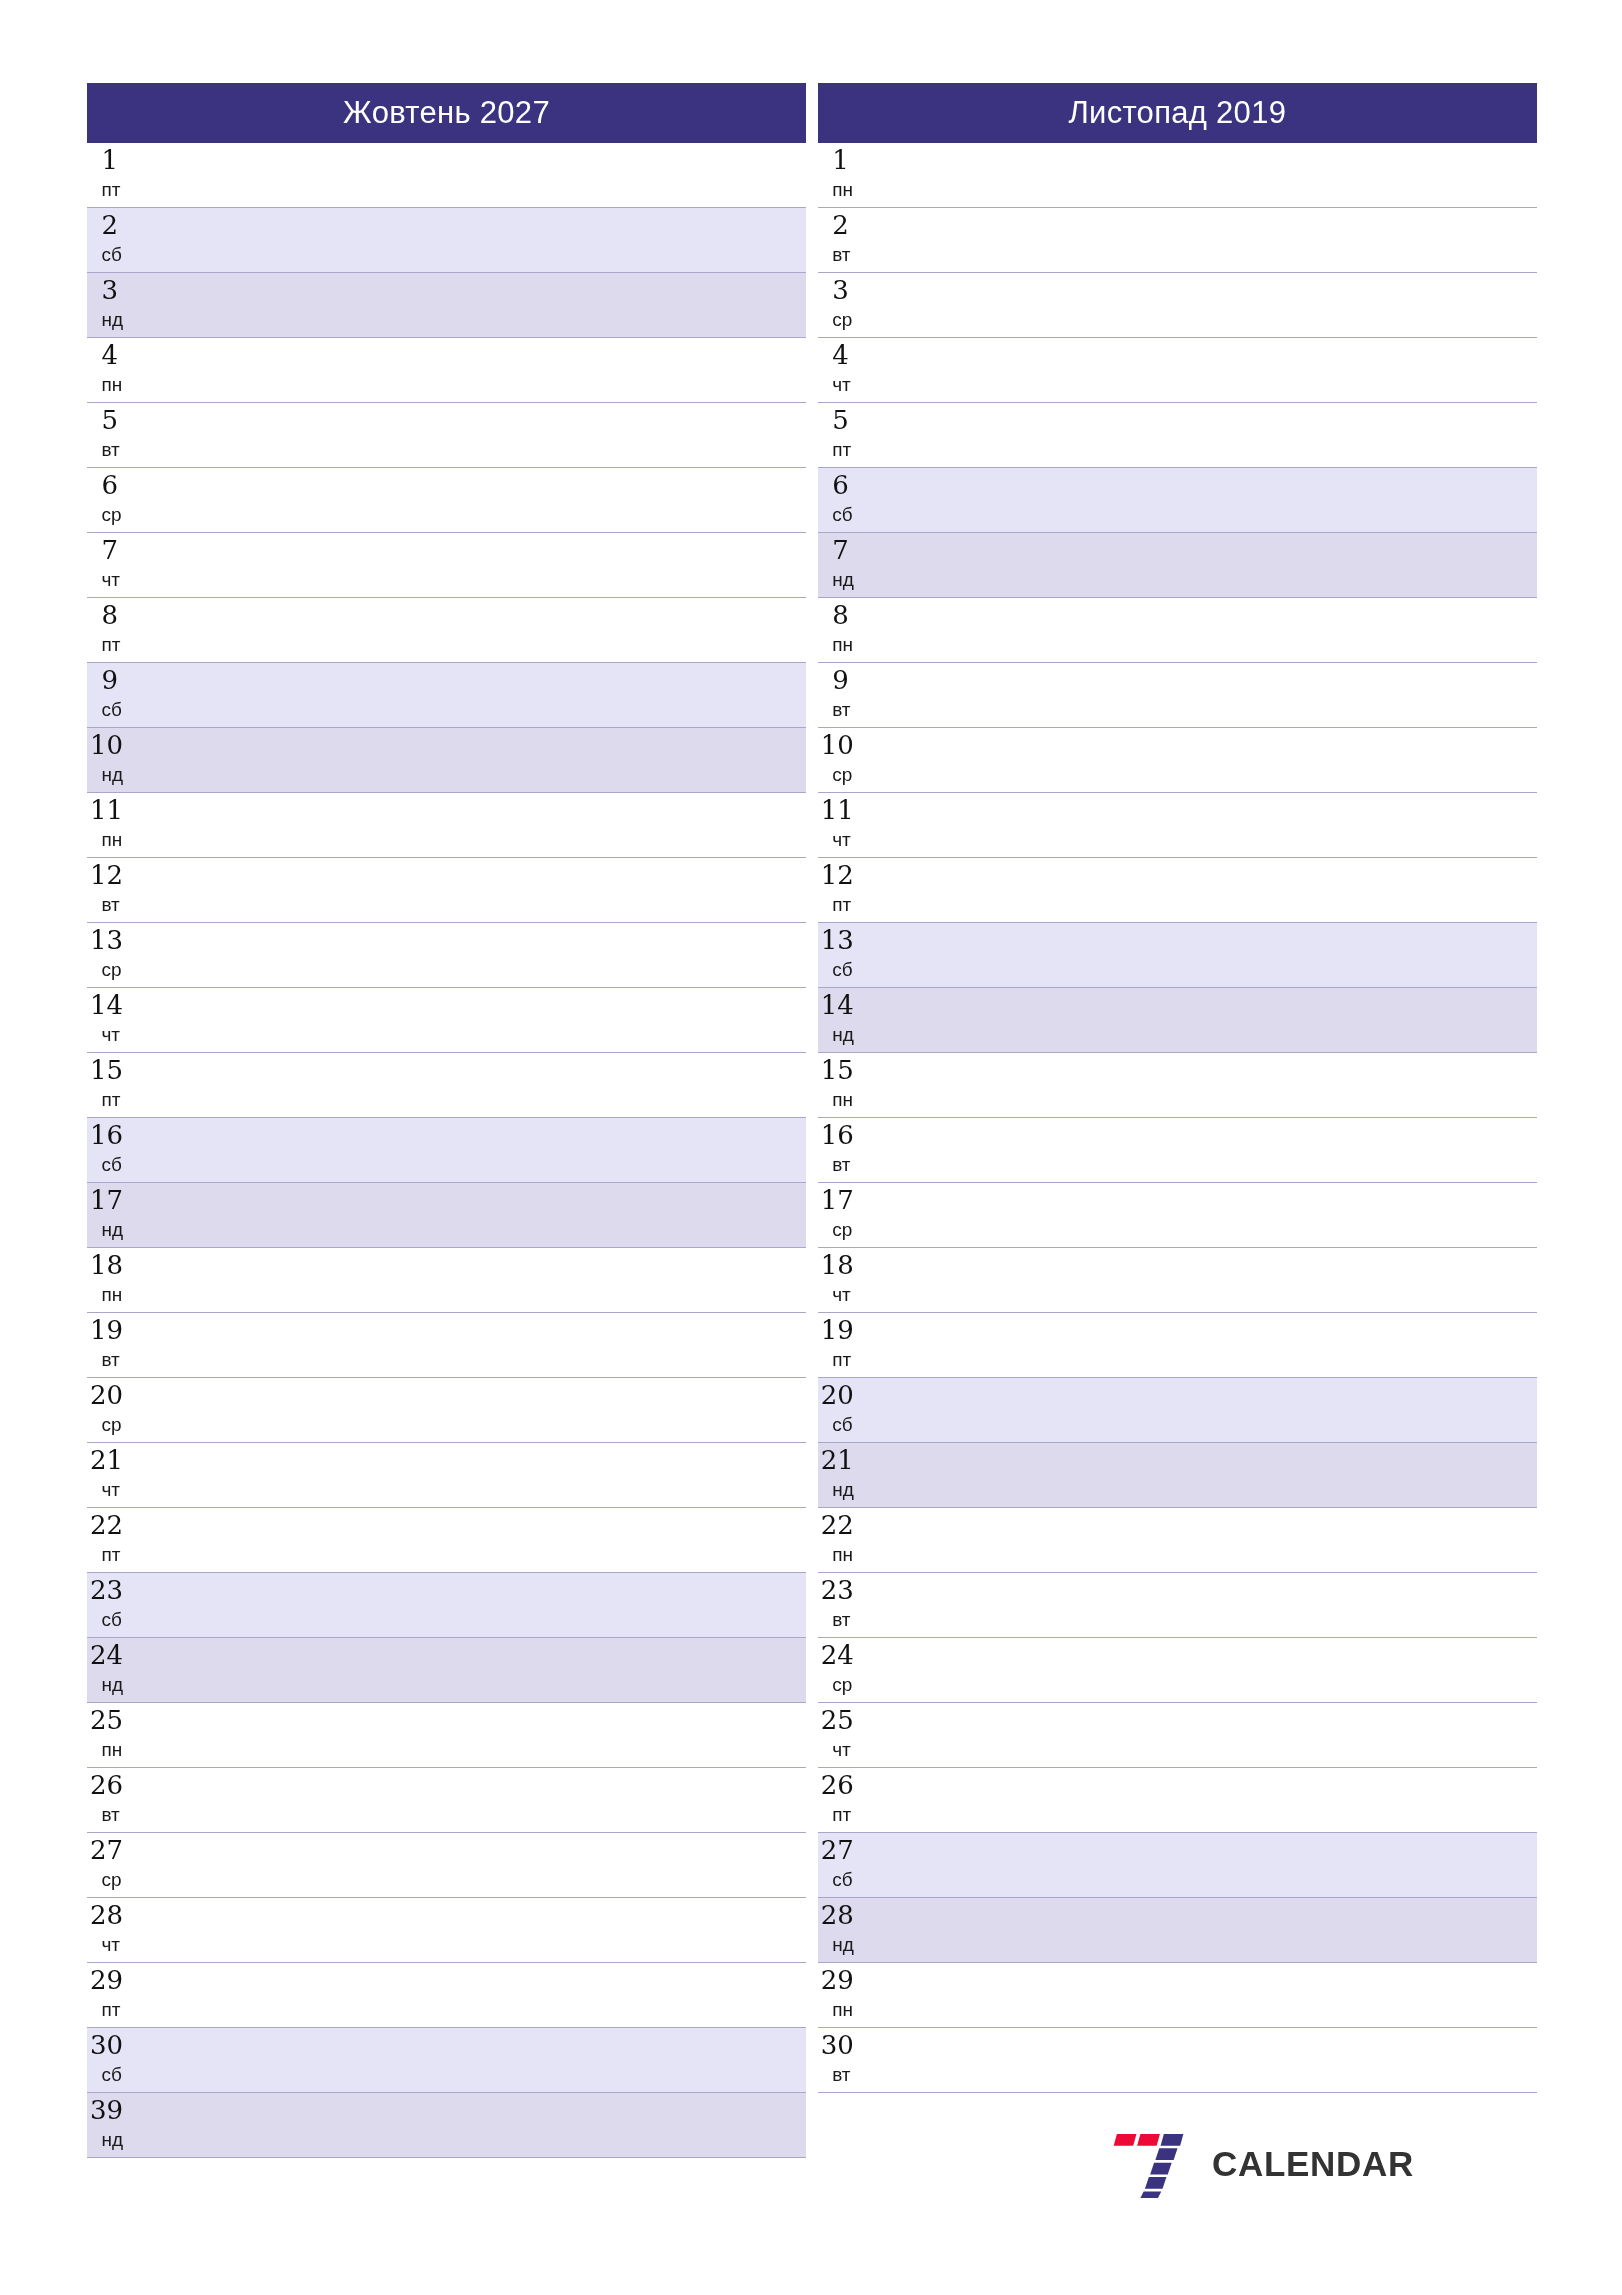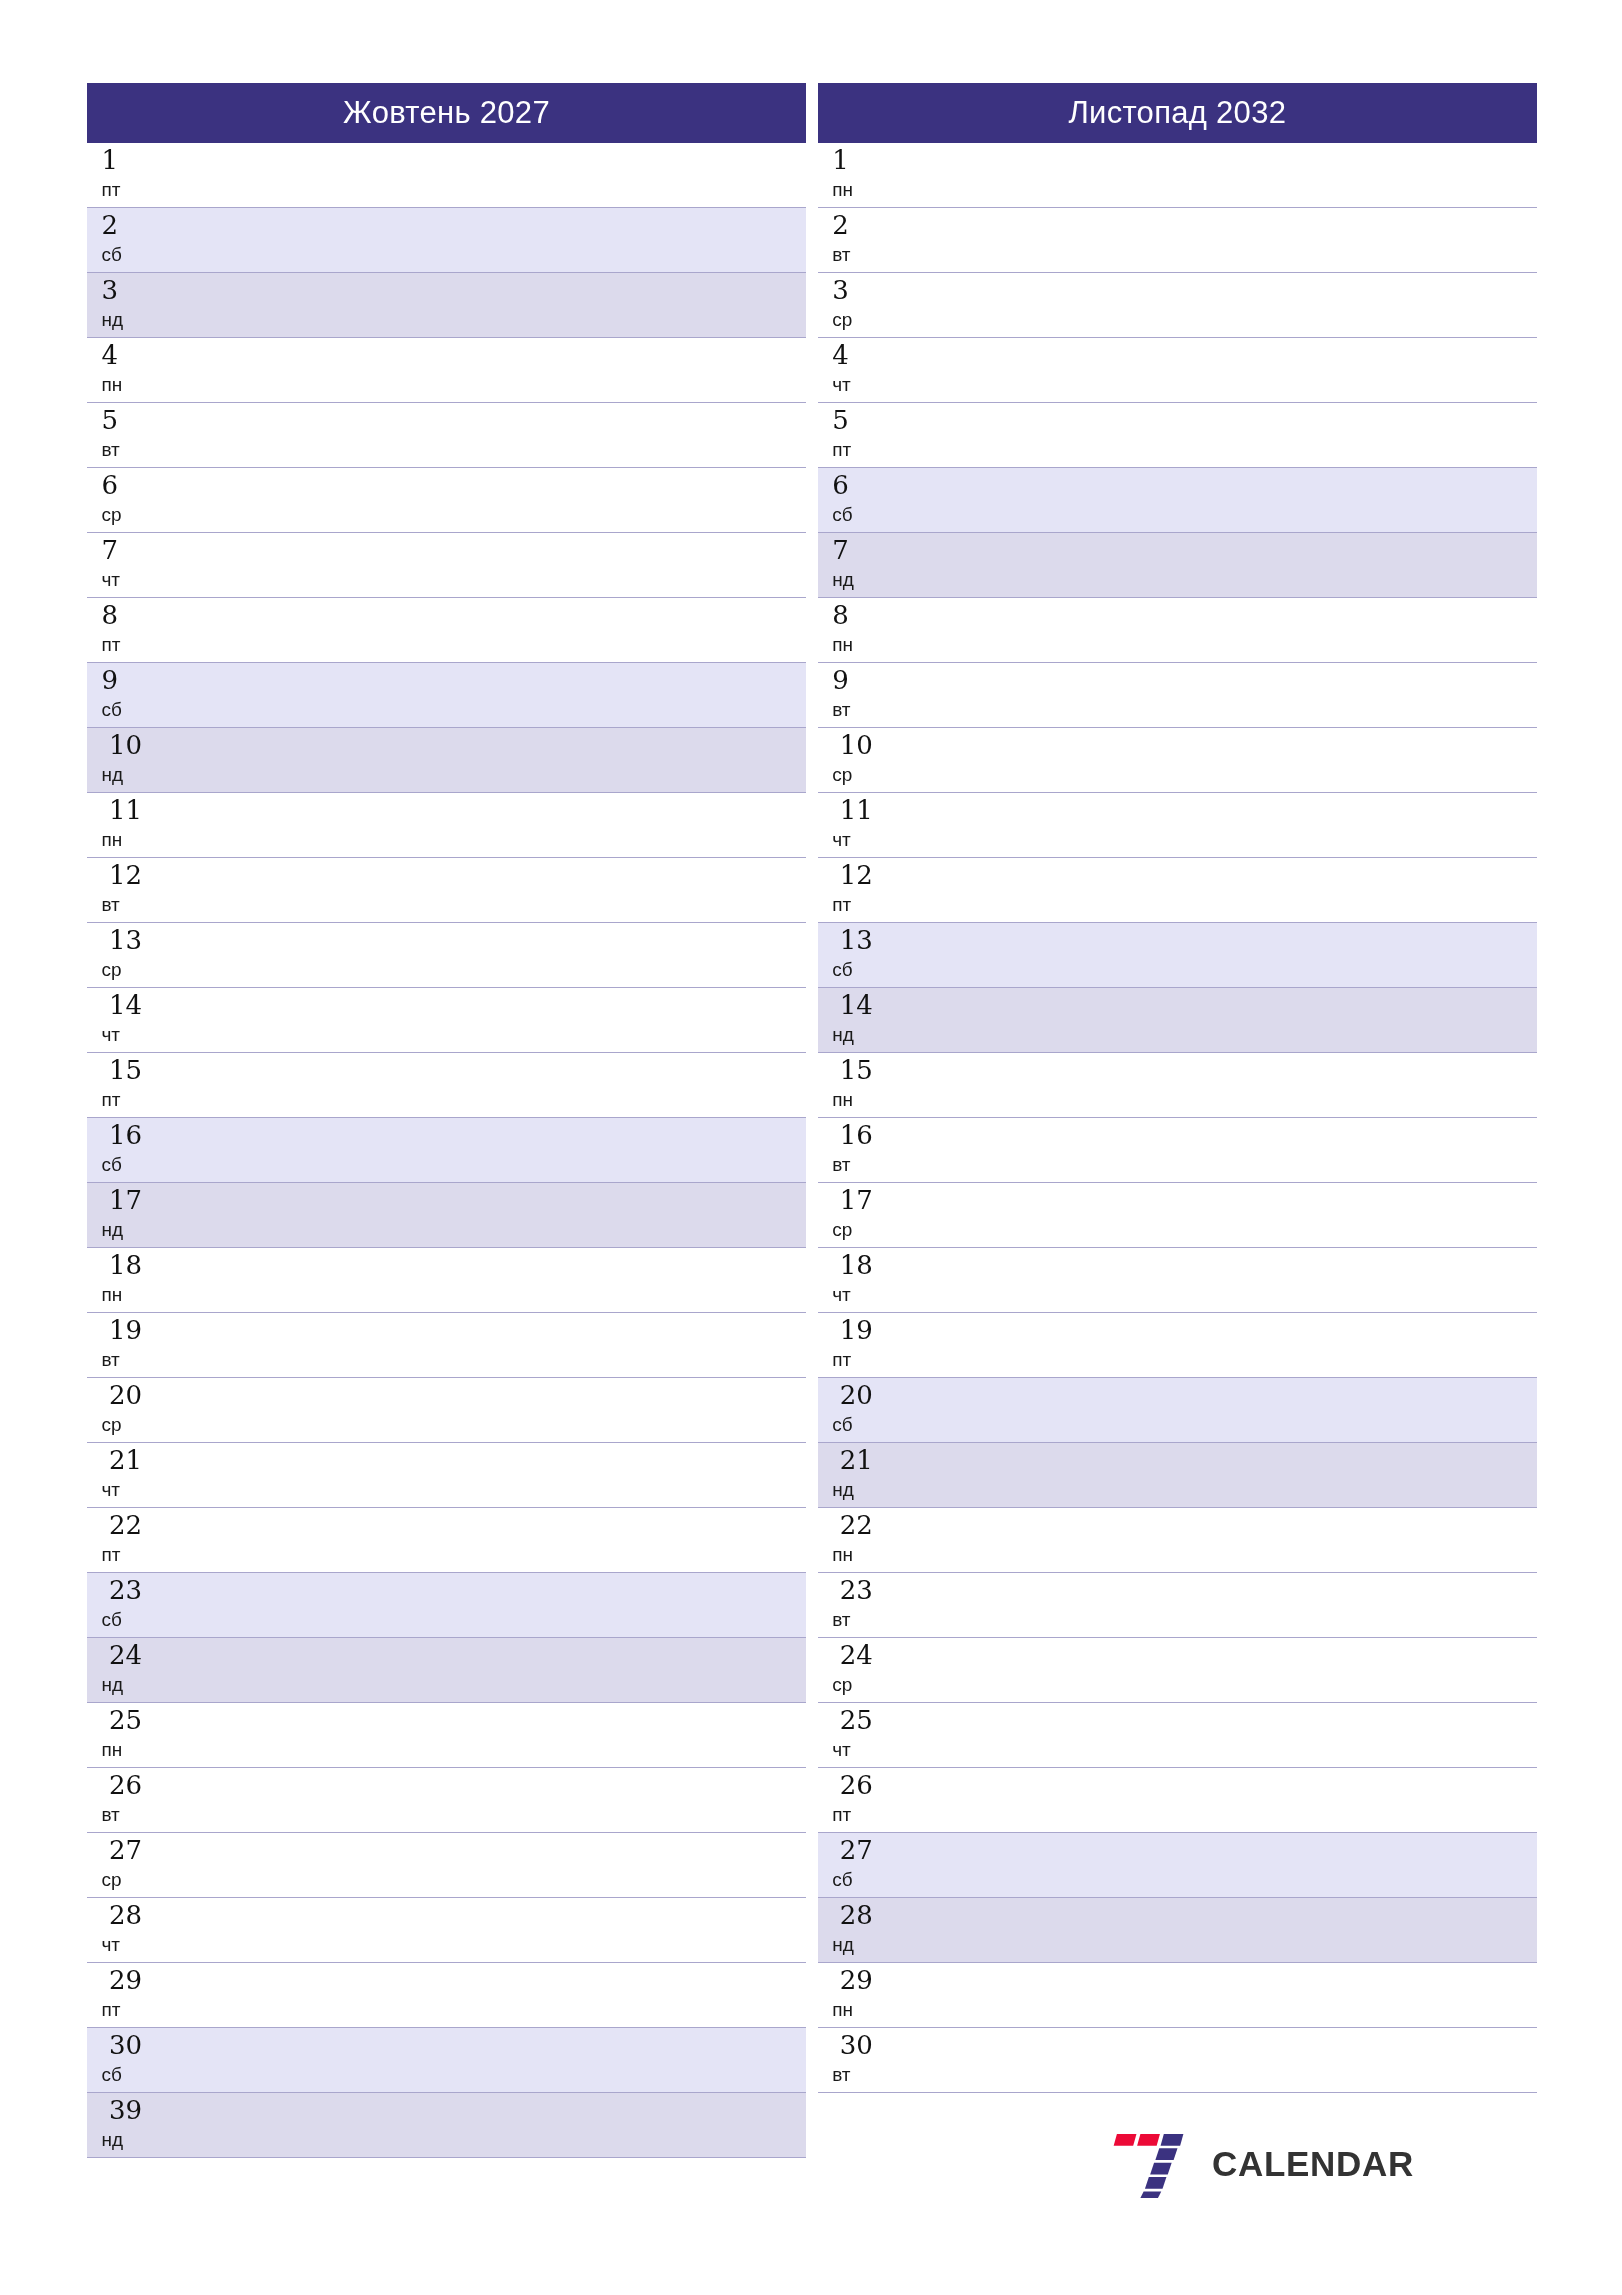--- a/index.html
+++ b/index.html
@@ -78,21 +78,21 @@
   .daynum {
     position: absolute;
     left: 14.4px;
     top: 1.3px;
     font-family: "DejaVu Serif", "Liberation Serif", serif;
     font-size: 26px;
     line-height: 33px;
     color: #111111;
     font-weight: 400;
   }
-  .daynum.w2 { left: 22px; }
+  .daynum.w2 { left: 3px; }
 
   .dayname {
     position: absolute;
     left: 14.4px;
     top: 33px;
     font-family: "Liberation Sans", sans-serif;
     font-size: 19px;
     line-height: 27.5px;
     color: #1a1a1a;
     font-weight: 400;
@@ -251,21 +251,21 @@
             <div class="dayname">сб</div>
           </div>
           <div class="day-row sun">
             <div class="daynum w2">39</div>
             <div class="dayname">нд</div>
           </div>
         </div>
     </div>
 
     <div class="month-col">
-      <div class="month-header">Листопад 2032</div>
+      <div class="month-header">Листопад 2019</div>
       <div class="days">
           <div class="day-row">
             <div class="daynum">1</div>
             <div class="dayname">пн</div>
           </div>
           <div class="day-row">
             <div class="daynum">2</div>
             <div class="dayname">вт</div>
           </div>
           <div class="day-row">

